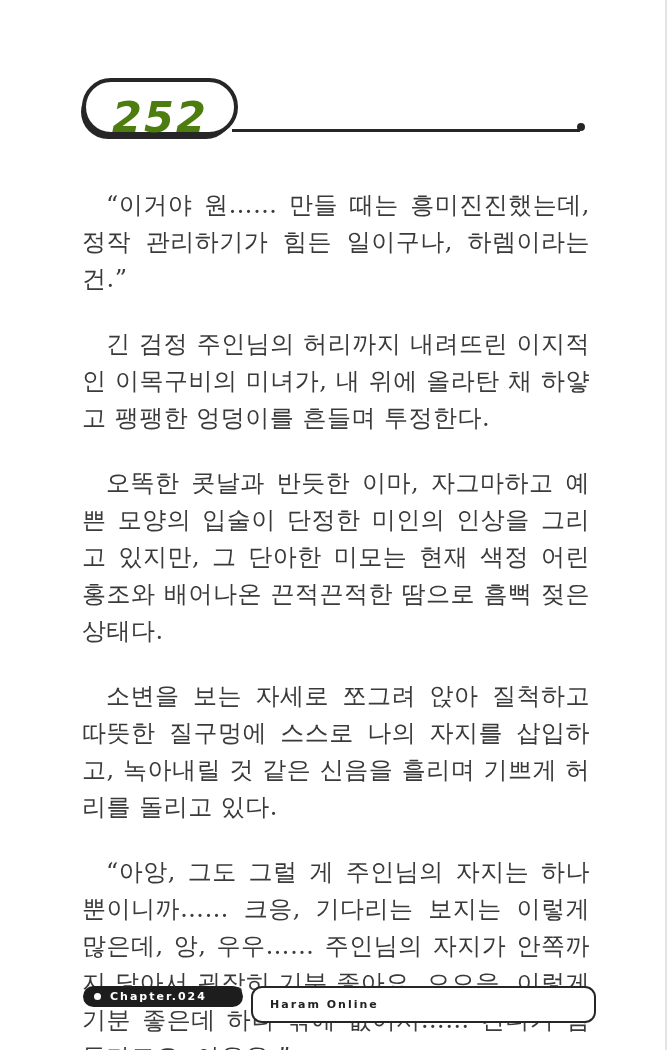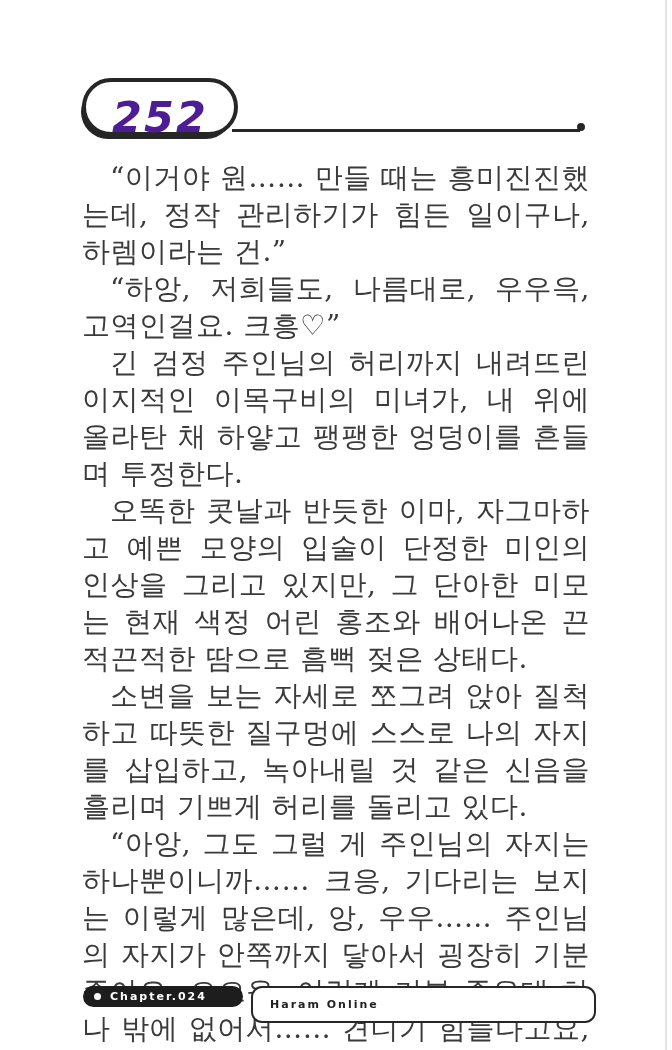--- a/index.html
+++ b/index.html
@@ -25,45 +25,46 @@
     background:#fff;
     border:4px solid #262626;
     border-radius:32px;
     box-shadow:-3px 5px 0 -2px #262626;
     display:flex; align-items:center; justify-content:center;
     z-index:2;
   }
   .pagenum {
     font-family:"DejaVu Sans", sans-serif;
     font-size:43px; font-weight:bold; font-style:italic;
-    letter-spacing:2px; color:#4c1d95;
+    letter-spacing:2px; color:#4d7c0f;
     transform:translateY(-2px);
     margin-top:24px;
   }
   .header-line {
     position:absolute; left:232px; top:129px;
     width:348px; height:3px; background:#262626;
   }
   .header-ring {
     position:absolute; left:577px; top:123px;
     width:8px; height:8px;
     border:4px solid #262626; border-radius:50%;
     background:#fff;
   }
   
   .body-text {
     position:absolute; left:82px; top:159px;
     width:508px;
     color:#3a3a3a;
   }
   .body-text p {
-    font-size:28px; line-height:37px;
+    font-size:24px; line-height:37px;
     text-align:justify; text-indent:1em;
     letter-spacing:0.5px;
     word-break:break-all;
+    margin-top:28px;
   }
   
   .footer-chapter {
     position:absolute; left:83px; top:986px;
     width:160px; height:21px;
     background:#1d1d1d; border-radius:11px;
     display:flex; align-items:center;
   }
   .footer-dot {
     width:7px; height:7px; border-radius:50%;
@@ -97,21 +98,20 @@
   <div class="edge-line"></div>
 
   <div class="pagenum-pill">
     <span class="pagenum">252</span>
   </div>
   <div class="header-line"></div>
   <div class="header-ring"></div>
 
   <div class="body-text">
     <p>“이거야 원…… 만들 때는 흥미진진했는데, 정작 관리하기가 힘든 일이구나, 하렘이라는 건.”</p>
-    <p>“하앙, 저희들도, 나름대로, 우우윽, 고역인걸요. 크흥♡”</p>
     <p>긴 검정 주인님의 허리까지 내려뜨린 이지적인 이목구비의 미녀가, 내 위에 올라탄 채 하얗고 팽팽한 엉덩이를 흔들며 투정한다.</p>
     <p>오똑한 콧날과 반듯한 이마, 자그마하고 예쁜 모양의 입술이 단정한 미인의 인상을 그리고 있지만, 그 단아한 미모는 현재 색정 어린 홍조와 배어나온 끈적끈적한 땀으로 흠뻑 젖은 상태다.</p>
     <p>소변을 보는 자세로 쪼그려 앉아 질척하고 따뜻한 질구멍에 스스로 나의 자지를 삽입하고, 녹아내릴 것 같은 신음을 흘리며 기쁘게 허리를 돌리고 있다.</p>
     <p>“아앙, 그도 그럴 게 주인님의 자지는 하나뿐이니까…… 크응, 기다리는 보지는 이렇게 많은데, 앙, 우우…… 주인님의 자지가 안쪽까지 닿아서 굉장히 기분 좋아요, 으으응, 이렇게 기분 좋은데 하나 밖에 없어서…… 견디기 힘들다고요, 아응응.”</p>
     <p>“흥.”</p>
   </div>
 
   <div class="footer-chapter">
     <span class="footer-dot"></span>
     <span class="footer-chapter-label">Chapter.024</span>

